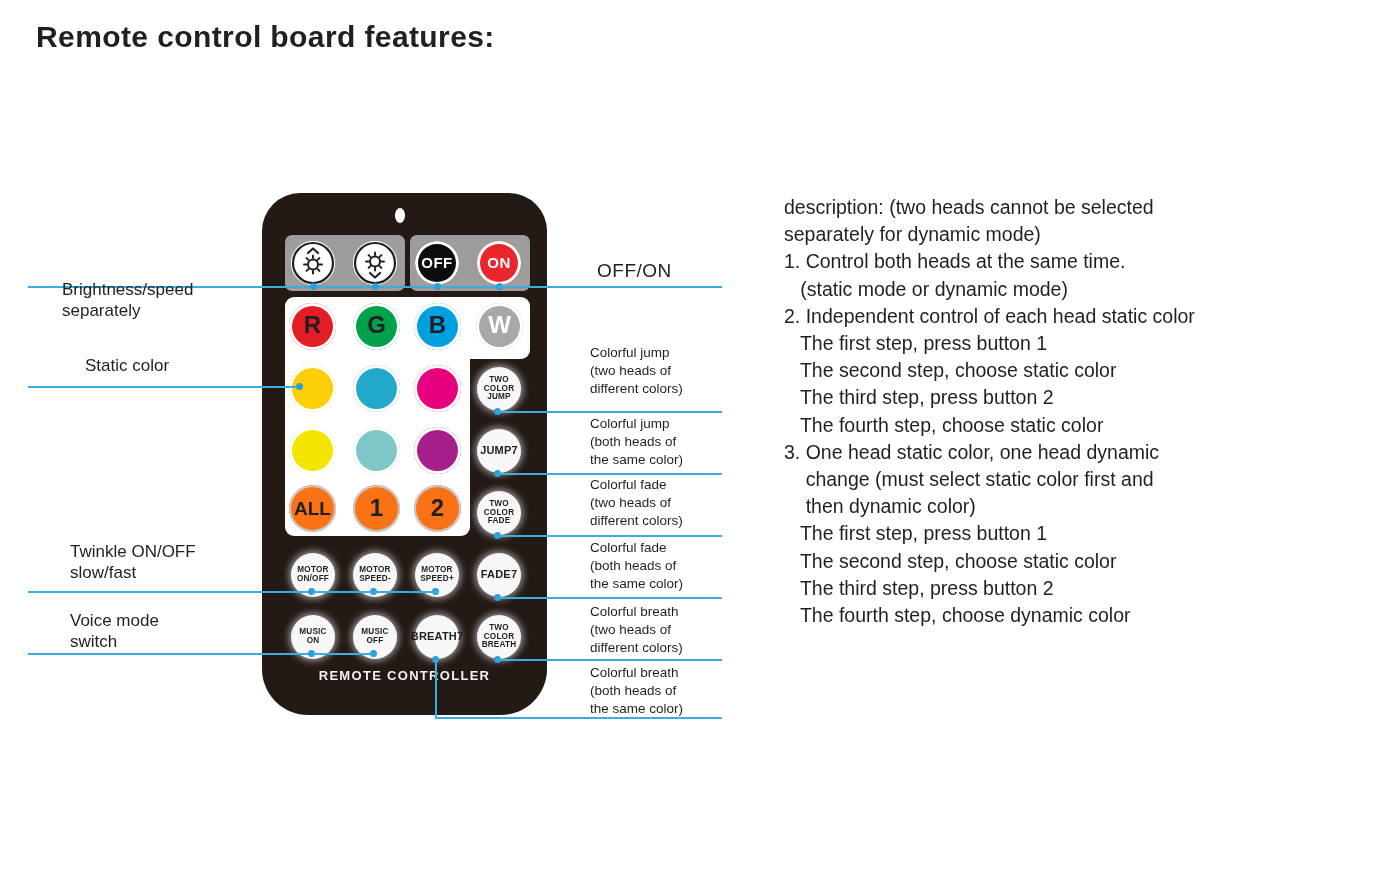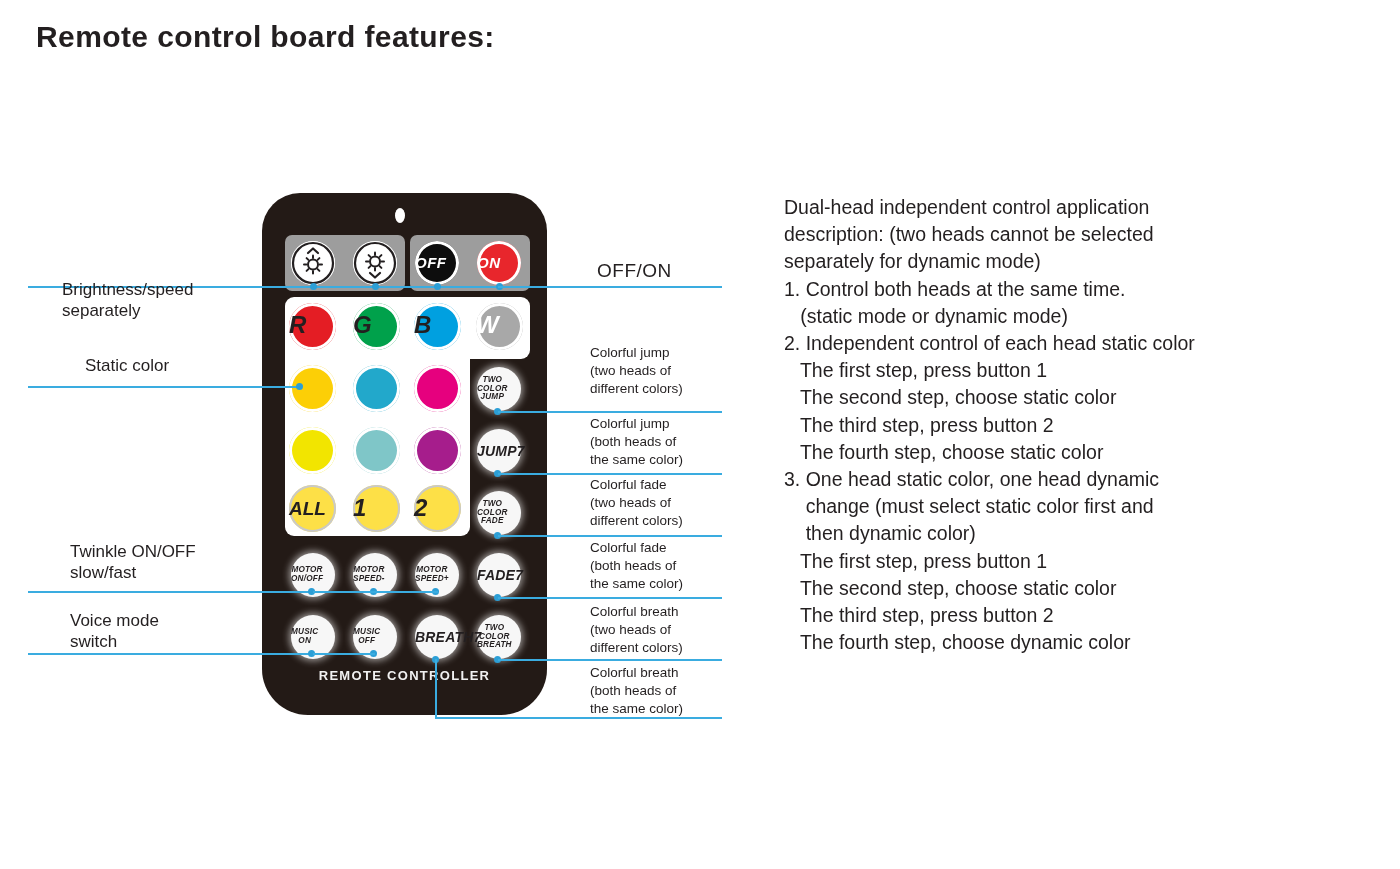--- a/index.html
+++ b/index.html
@@ -53,47 +53,46 @@
     background:#ffffff;border-radius:0 9px 9px 0;
   }
   #w-panel-fill{
     position:absolute;left:196px;top:104px;width:20px;height:62px;
     background:#ffffff;
   }
 
   
   .btn{
     position:absolute;border-radius:50%;
-    display:flex;align-items:center;justify-content:flex-start;
+    display:flex;align-items:center;justify-content:center;
     text-align:center;box-sizing:border-box;
     line-height:1.04;
     user-select:none;
-    font-style:italic;
   }
   .btn-ring{ box-shadow: inset 0 0 0 3px #ffffff; }
 
   .topbtn{width:44px;height:44px;top:48px;}
   .topbtn .glyph{width:44px;height:44px;}
   .tb-label{font-weight:bold;letter-spacing:.5px;}
 
   .colorbtn{width:47px;height:47px;}
   .colorbtn .letter{
     font-size:24px;font-weight:bold;color:#231f20;
     position:relative;top:-1px;
   }
 
   .fnbtn{
     width:44px;height:44px;background:#f7f7f7;
     color:#231f20;font-size:8.2px;font-weight:bold;letter-spacing:.2px;
     box-shadow:0 0 7px 2px rgba(255,255,255,.55);
   }
-  .fnbtn.big{font-size:14px;}
+  .fnbtn.big{font-size:11px;}
 
   .bigbtn{
-    width:47px;height:47px;background:#fde047;
+    width:47px;height:47px;background:#f97316;
     box-shadow: inset 0 0 0 2px #c9c9c9;
     color:#231f20;font-weight:bold;
   }
 
   
   .cline{position:absolute;background:#3aace0;height:2px;}
   .cvert{position:absolute;background:#3aace0;width:2px;}
   .cdot{position:absolute;width:7px;height:7px;border-radius:50%;background:#2c9fd6;}
 
   
@@ -352,21 +351,20 @@
     <div>different colors)</div>
   </div>
 
   <div class="lbl-mid" style="left:590px;top:664px;">
     <div>Colorful breath</div>
     <div>(both heads of</div>
     <div>the same color)</div>
   </div>
 
   <div id="desc">
-      <div class="ln">Dual-head independent control application</div>
       <div class="ln">description: (two heads cannot be selected</div>
       <div class="ln">separately for dynamic mode)</div>
       <div class="ln">1. Control both heads at the same time.</div>
       <div class="ln">   (static mode or dynamic mode)</div>
       <div class="ln">2. Independent control of each head static color</div>
       <div class="ln">   The first step, press button 1</div>
       <div class="ln">   The second step, choose static color</div>
       <div class="ln">   The third step, press button 2</div>
       <div class="ln">   The fourth step, choose static color</div>
       <div class="ln">3. One head static color, one head dynamic</div>

